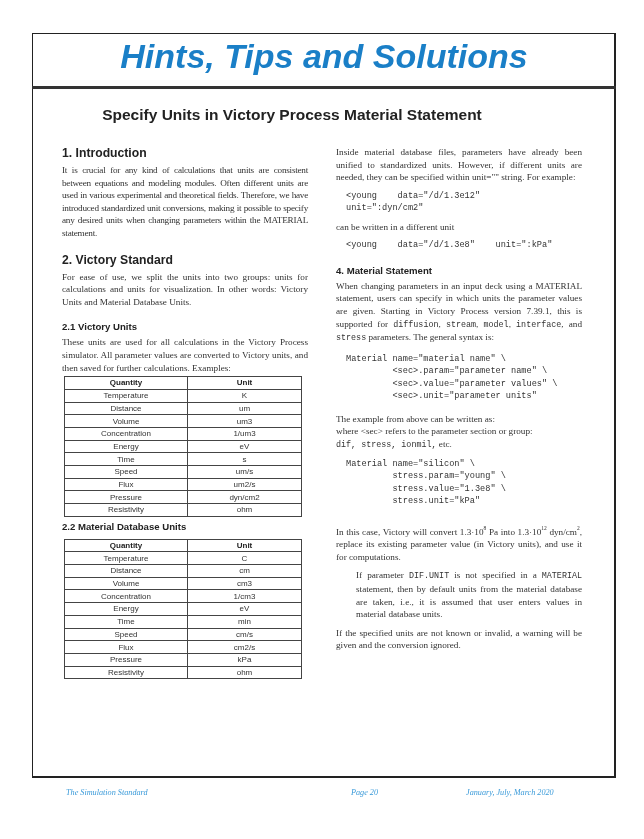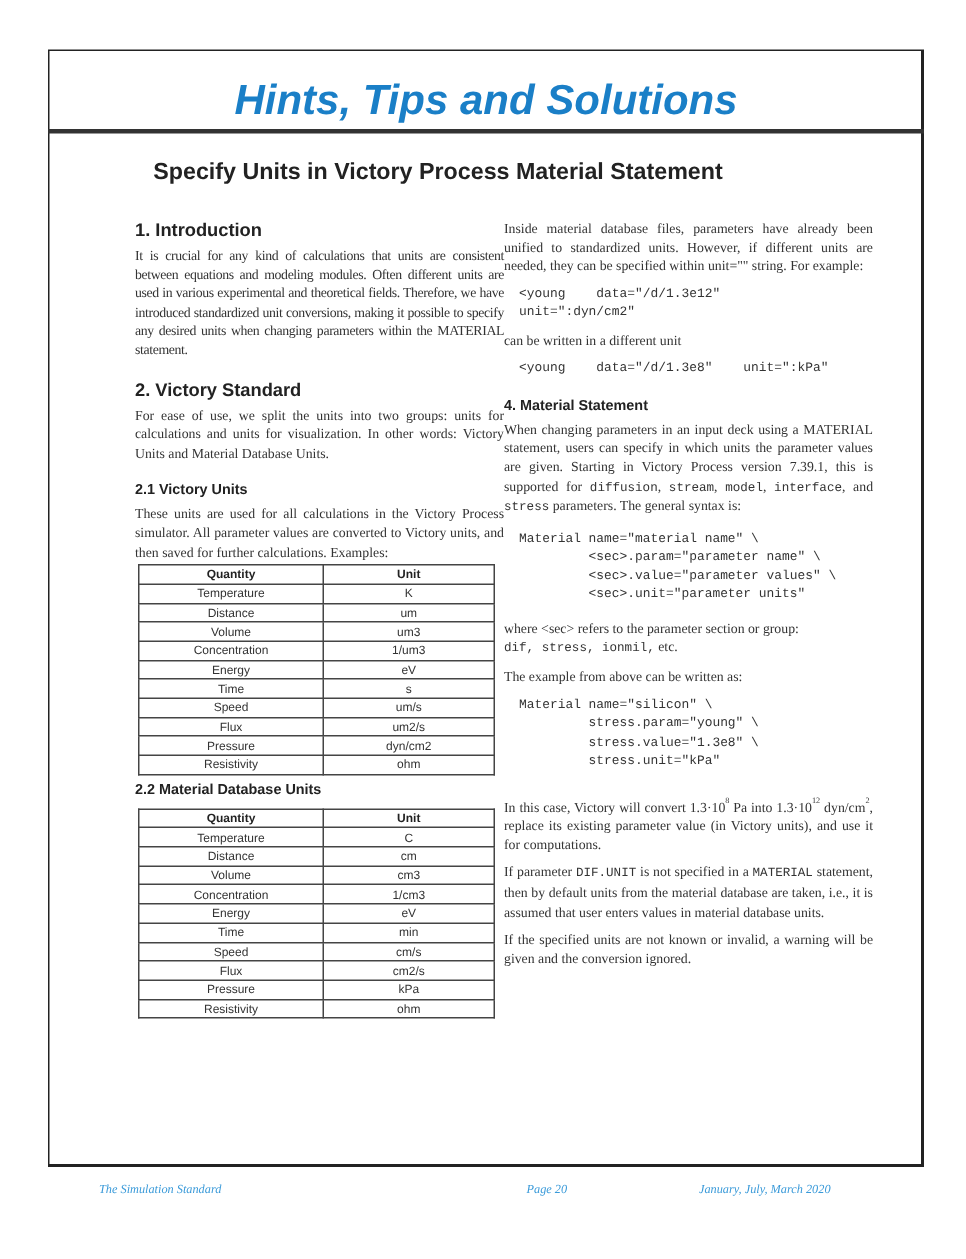--- a/index.html
+++ b/index.html
@@ -3,35 +3,35 @@
 <meta charset="utf-8">
 <style>
   html, body { margin:0; padding:0; background:#ffffff; }
   body { width:644px; height:839px; position:relative; overflow:hidden; }
   .frame {
     position:absolute; left:32px; top:33px; width:584px; height:745px;
     border:1.5px solid #222; border-right-width:2px; border-bottom-width:2px;
     box-sizing:border-box;
   }
   .banner-title {
-    position:absolute; left:32px; top:52px; width:584px; text-align:center;
+    position:absolute; left:32px; top:41px; width:584px; text-align:center;
     font-family:"Liberation Sans", sans-serif; font-weight:bold; font-style:italic;
-    font-size:28px; color:#1a7fc7; letter-spacing:0px; line-height:30px;
+    font-size:34px; color:#1a7fc7; letter-spacing:0px; line-height:30px;
   }
   .thick-rule {
     position:absolute; left:32px; top:86px; width:584px; height:3px; background:#333;
   }
   .article-title {
     position:absolute; left:32px; top:105px; width:520px; text-align:center;
     font-family:"Liberation Sans", sans-serif; font-weight:bold; font-size:15.5px;
     color:#222; line-height:20px;
   }
   .col { position:absolute; top:146px; width:246px;
     font-family:"Liberation Serif", serif; font-size:9.2px; line-height:12.6px; color:#333; }
-  .col-left { left:62px;margin-left:28px; }
+  .col-left { left:62px; }
   .col-right { left:336px; }
   .h2 { font-family:"Liberation Sans", sans-serif; font-weight:bold; font-size:12.2px;
     color:#222; margin:0 0 3px 0; line-height:15px; }
   .h3 { font-family:"Liberation Sans", sans-serif; font-weight:bold; font-size:9.6px;
     color:#222; margin:0 0 3px 0; line-height:13px; }
   .p { margin:0; text-align:justify; }
   .p.tight { letter-spacing:-0.25px; }
   .code { font-family:"Liberation Mono", monospace; font-size:8.6px; line-height:12.5px;
     color:#333; white-space:pre; margin:0; }
   .mono { font-family:"Liberation Mono", monospace; font-size:8.4px; }
@@ -183,27 +183,27 @@
     <pre class="code" style="margin:6px 0 6px 10px;">&lt;young    data="/d/1.3e8"    unit=":kPa"</pre>
   </div>
 
   <div style="margin-top:12px;">
     <div class="h3">4. Material Statement</div>
     <p class="p"><span>When changing parameters in an input deck using a MATERIAL statement, users can specify in which units the parameter values are given. Starting in Victory Process version 7.39.1, this is supported for </span><span class="mono">diffusion</span><span>, </span><span class="mono">stream</span><span>, </span><span class="mono">model</span><span>, </span><span class="mono">interface</span><span>, and </span><span class="mono">stress</span><span> parameters. The general syntax is:</span></p>
     <pre class="code" style="margin:8px 0 10px 10px;">Material name="material name" \
          &lt;sec&gt;.param="parameter name" \
          &lt;sec&gt;.value="parameter values" \
          &lt;sec&gt;.unit="parameter units"</pre>
+    <p class="p" style="margin-top:6px;">The example from above can be written as:</p>
     <p class="p"><span>where &lt;sec&gt; refers to the parameter section or group:</span><br><span class="mono">dif, stress, ionmil,</span><span> etc.</span></p>
-    <p class="p" style="margin-top:6px;">The example from above can be written as:</p>
     <pre class="code" style="margin:6px 0 18px 10px;">Material name="silicon" \
          stress.param="young" \
          stress.value="1.3e8" \
          stress.unit="kPa"</pre>
     <p class="p"><span>In this case, Victory will convert 1.3·10</span><sup>8</sup><span> Pa into 1.3·10</span><sup>12</sup><span> dyn/cm</span><sup>2</sup><span>, replace its existing parameter value (in Victory units), and use it for computations.</span></p>
-    <p class="p" style="margin-top:6px;"><span>If parameter </span><span class="mono">DIF.UNIT</span><span> is not specified in a </span><span class="mono">MATERIAL</span><span> statement, then by default units from the material database are taken, i.e., it is assumed that user enters values in material database units.</span></p>
+    <p class="p" style="margin-top:6px;margin-left:20px;"><span>If parameter </span><span class="mono">DIF.UNIT</span><span> is not specified in a </span><span class="mono">MATERIAL</span><span> statement, then by default units from the material database are taken, i.e., it is assumed that user enters values in material database units.</span></p>
     <p class="p" style="margin-top:6px;">If the specified units are not known or invalid, a warning will be given and the conversion ignored.</p>
   </div>
 </div>
 
 <div class="footer" style="left:66px;">The Simulation Standard</div>
 <div class="footer" style="left:307px;margin-left:44px;">Page 20</div>
 <div class="footer" style="left:466px;">January, July, March 2020</div>
 
 </body></html>

